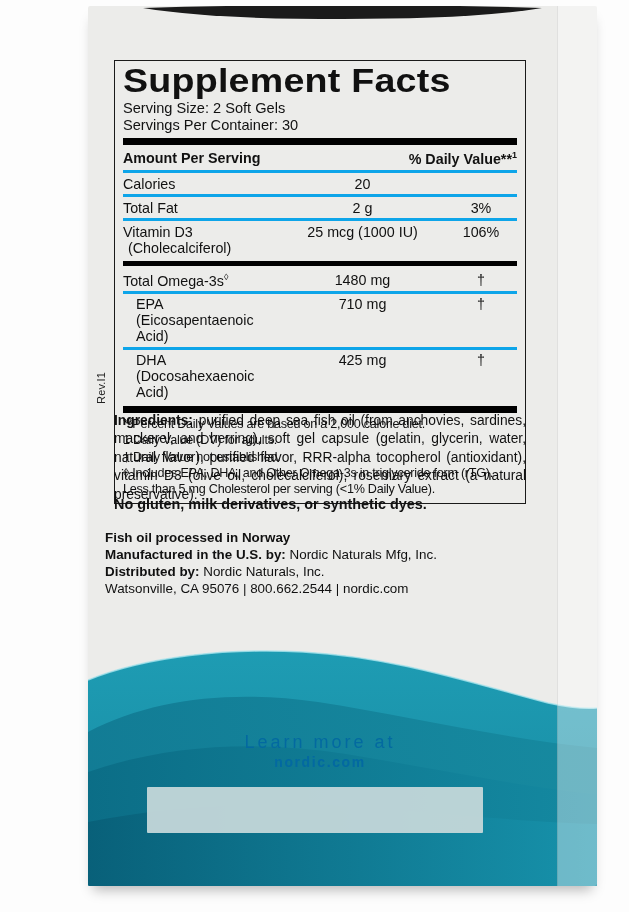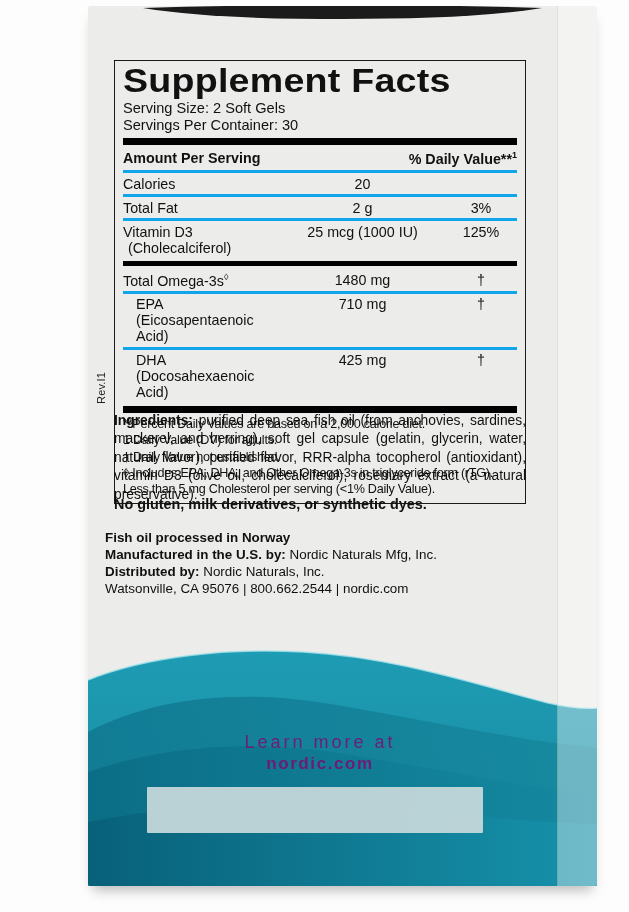--- a/index.html
+++ b/index.html
@@ -39,23 +39,23 @@
 
   .ingredients{position:absolute;left:26px;top:406px;width:412px;margin:0;
        font-size:13.8px;line-height:1.34;text-align:justify;z-index:2;}
   .claim{position:absolute;left:26px;top:490px;width:412px;margin:0;font-size:14.4px;font-weight:bold;z-index:2;}
   .mfg{position:absolute;left:17px;top:524px;width:412px;font-size:13.4px;line-height:1.26;z-index:2;}
   .b{font-weight:bold;}
 
   
   .waves{position:absolute;left:0;bottom:0;width:509px;height:240px;z-index:3;}
   .waves svg{display:block;width:509px;height:240px;}
-  .learn{position:absolute;left:26px;top:726px;width:412px;text-align:center;z-index:4;color:#701a75;}
+  .learn{position:absolute;left:26px;top:726px;width:412px;text-align:center;z-index:4;color:#0369a1;}
   .learn-line1{font-size:18px;letter-spacing:3px;opacity:0.96;}
-  .learn-line2{font-size:17px;font-weight:bold;letter-spacing:1.6px;margin-top:1px;}
+  .learn-line2{font-size:14px;font-weight:bold;letter-spacing:1.6px;margin-top:1px;}
   .barcode-ph{position:absolute;left:59px;top:781px;width:336px;height:46px;
        background:#C4D7D9;opacity:0.95;z-index:5;border-radius:1px;}
 </style>
 </head>
 <body>
 
 <div class="stage">
   <div class="box">
 
     <svg class="top-arc" viewBox="0 0 509 16" preserveAspectRatio="none" aria-hidden="true">
@@ -80,21 +80,21 @@
         <span class="fdv"></span>
       </div>
       <div class="frow">
         <span class="fname">Total Fat</span>
         <span class="famt">2 g</span>
         <span class="fdv">3%</span>
       </div>
       <div class="frow">
         <span class="fname"><span>Vitamin D3</span><span class="subline">(Cholecalciferol)</span></span>
         <span class="famt">25 mcg (1000 IU)</span>
-        <span class="fdv">125%</span>
+        <span class="fdv">106%</span>
       </div>
 
       <div class="bar bar-mid"></div>
 
       <div class="frow nobord">
         <span class="fname"><span>Total Omega-3s</span><sup class="dsup">◊</sup></span>
         <span class="famt">1480 mg</span>
         <span class="fdv">†</span>
       </div>
       <div class="frow indent">

